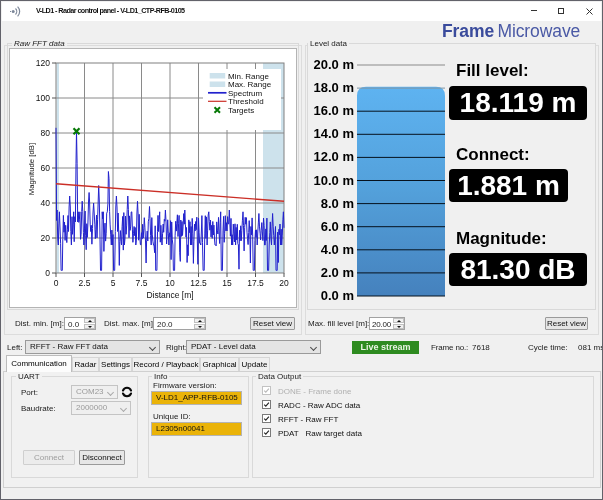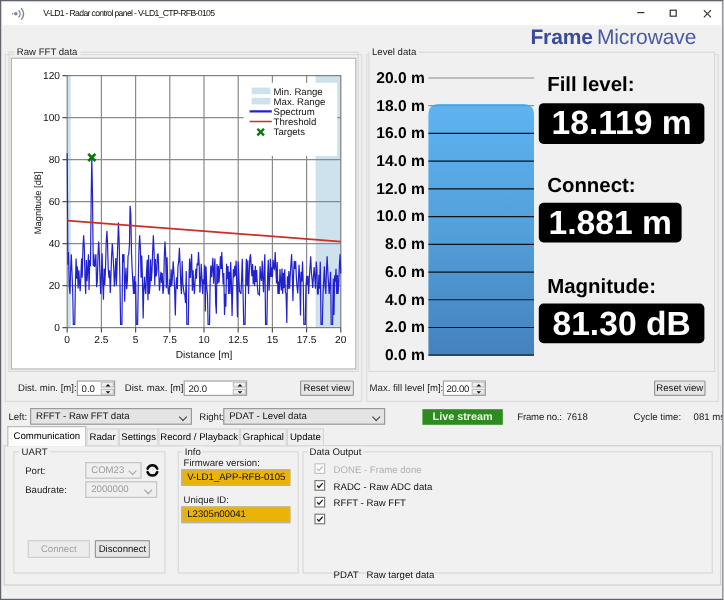--- a/index.html
+++ b/index.html
@@ -22,34 +22,34 @@
 </style></head>
 <body>
 <div class="win">
 
 <div class="abs" style="left:1px;top:1px;right:1px;height:19px;background:#fff;"></div>
 <svg class="abs" style="left:9px;top:4px;" width="15" height="13" viewBox="0 0 15 13">
   <circle cx="3.2" cy="6.5" r="1.5" fill="#7d8799"></circle>
   <path d="M5.5 3.5 A4.3 4.3 0 0 1 5.5 9.5 M7.6 1.6 A6.9 6.9 0 0 1 7.6 11.4" stroke="#7d8799" stroke-width="1.2" fill="none"></path>
   <path d="M1 6.5 h-1" stroke="#7d8799" stroke-width="1.2"></path>
 </svg>
-<div class="abs" style="left:35px;top:5px;font-size:7.2px;font-weight:normal;letter-spacing:-0.55px;color:#111;white-space:nowrap;">V-LD1 - Radar control panel - V-LD1_CTP-RFB-0105</div>
+<div class="abs" style="left:35px;top:5px;font-size:7.2px;font-weight:bold;letter-spacing:-0.55px;color:#111;white-space:nowrap;">V-LD1 - Radar control panel - V-LD1_CTP-RFB-0105</div>
 <div class="abs" style="left:530px;top:9px;width:6px;height:1.2px;background:#333;"></div>
 <div class="abs" style="left:557px;top:7px;width:6px;height:6px;border:1px solid #333;"></div>
 <svg class="abs" style="left:585px;top:7px;" width="7" height="7">
       <path d="M0.5 0.5 L6.5 6.5 M6.5 0.5 L0.5 6.5" stroke="#333" stroke-width="1"></path>
     </svg>
 
 <div class="abs" style="left:441px;top:20px;font-size:17.5px;letter-spacing:-0.1px;white-space:nowrap;"><span style="font-weight:bold;color:#3a4b9c;">Frame</span><span style="color:#4a59a5;"> Microwave</span></div>
 
 <div class="abs" style="left:3px;top:44px;width:298px;height:290px;border:1px solid #dcdcdc;"></div>
 <div class="abs" style="left:304px;top:44px;width:294px;height:290px;border:1px solid #dcdcdc;"></div>
 
 <div class="gbx" style="left:6px;top:42px;width:292px;height:267px;"></div>
-<div class="glb" style="left:11px;top:38px;">Raw FFT data</div>
+<div class="glb" style="left:11px;top:38px;font-style:italic;">Raw FFT data</div>
 <div class="abs" style="left:8px;top:47px;width:288px;height:260px;background:#fff;border:1px solid #b4b4b4;"></div>
 <svg class="abs" style="left:8px;top:47px;" width="286" height="258" viewBox="0 0 286 258">
   <rect x="47.5" y="15" width="2.5" height="210" fill="#cde2ec"></rect>
   <rect x="254" y="15" width="21" height="210" fill="#cde2ec"></rect>
   <line x1="75.5" y1="15" x2="75.5" y2="225" stroke="#8a8a8a" stroke-width="1"></line>
       <line x1="104.0" y1="15" x2="104.0" y2="225" stroke="#8a8a8a" stroke-width="1"></line>
       <line x1="132.5" y1="15" x2="132.5" y2="225" stroke="#8a8a8a" stroke-width="1"></line>
       <line x1="161.0" y1="15" x2="161.0" y2="225" stroke="#8a8a8a" stroke-width="1"></line>
       <line x1="189.5" y1="15" x2="189.5" y2="225" stroke="#8a8a8a" stroke-width="1"></line>
       <line x1="218.0" y1="15" x2="218.0" y2="225" stroke="#8a8a8a" stroke-width="1"></line>
@@ -248,14 +248,14 @@
       <svg width="7" height="7" viewBox="0 0 7 7" style="position:absolute;left:0;top:0;">
         <path d="M1.2 3.6 L2.8 5.2 L5.9 1.6" stroke="#222" stroke-width="1.1" fill="none"></path>
       </svg>
     </div>
 <div class="cbrow" style="left:277px;top:413.5px;">RFFT - Raw FFT</div>
 <div class="cb" style="left:261px;top:427px;">
       <svg width="7" height="7" viewBox="0 0 7 7" style="position:absolute;left:0;top:0;">
         <path d="M1.2 3.6 L2.8 5.2 L5.9 1.6" stroke="#222" stroke-width="1.1" fill="none"></path>
       </svg>
     </div>
-<div class="cbrow" style="left:277px;top:427.5px;margin-top:46px;">PDAT&nbsp;&nbsp;&nbsp;Raw target data</div>
+<div class="cbrow" style="left:277px;top:427.5px;">PDAT&nbsp;&nbsp;&nbsp;Raw target data</div>
 
 </div>
 </body></html>

